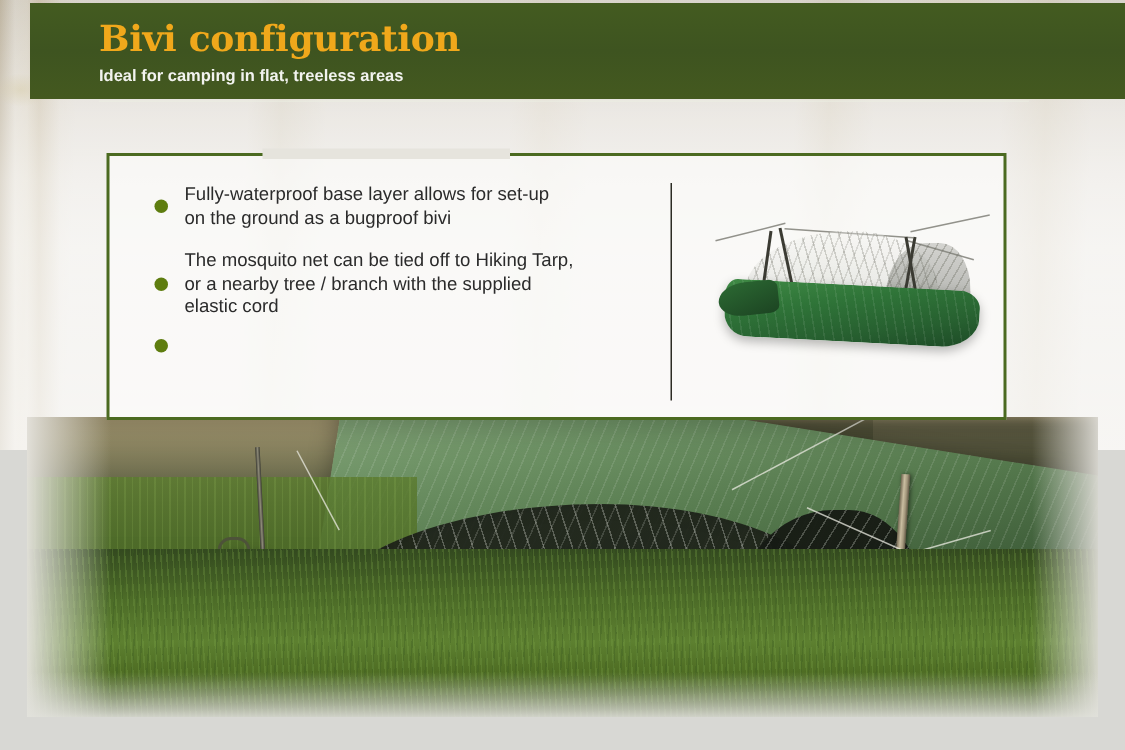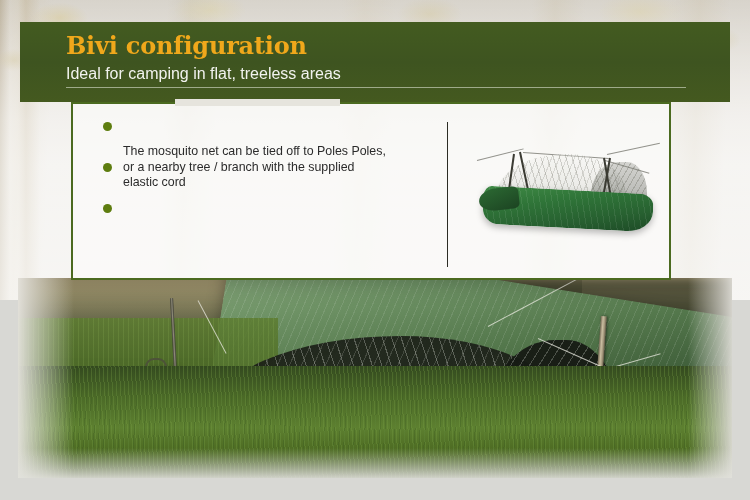--- a/index.html
+++ b/index.html
@@ -202,40 +202,41 @@
     background: linear-gradient(270deg, rgba(226,224,218,0.92), rgba(226,224,218,0));
   }
   .photo-fade-b {
     position: absolute; left: 0; bottom: 0; width: 714px; height: 30px;
     background: linear-gradient(0deg, rgba(226,226,220,0.9), rgba(226,226,220,0));
   }
 
   
   .header {
     position: absolute;
-    left: 20px; top: 22px;
-    width: 710px; height: 80px;
+    left: 20px; top: 2px;
+    width: 710px; height: 64px;
     background: linear-gradient(180deg, #435b20 0%, #3e5420 50%, #44591f 100%);
+    padding-left: 20px;
   }
   .header-title {
     position: absolute;
     left: 46px; top: 9px;
     color: #f0a81b;
     font-family: "DejaVu Serif", serif;
     font-size: 24px;
     font-weight: 700;
     letter-spacing: -0.2px;
     white-space: nowrap;
   }
   .header-sub {
     position: absolute;
     left: 46px; top: 43px;
     color: #f2f3ef;
-    font-size: 16px;
-    font-weight: 400;
+    font-size: 11px;
+    font-weight: 700;
     white-space: nowrap;
   }
   .header-rule {
     position: absolute;
     left: 46px; top: 65px;
     width: 620px; height: 1px;
     background: rgba(235,238,225,0.55);
   }
 
   
@@ -396,24 +397,26 @@
   <div class="header">
     <div class="header-title">Bivi configuration</div>
     <div class="header-sub">Ideal for camping in flat, treeless areas</div>
     <div class="header-rule"></div>
   </div>
 
   <div class="panel">
     <div class="bullets">
       <div class="bullet-row">
         <div class="bullet-dot"></div>
+        <div class="bullet-text">Fully-waterproof base layer allows for set-up
+on the ground as a bugproof bivi</div>
       </div>
       <div class="bullet-row">
         <div class="bullet-dot"></div>
-        <div class="bullet-text">The mosquito net can be tied off to Poles Poles,
+        <div class="bullet-text">The mosquito net can be tied off to Hiking Tarp,
 or a nearby tree / branch with the supplied
 elastic cord</div>
       </div>
       <div class="bullet-row">
         <div class="bullet-dot"></div>
       </div>
     </div>
 
     <div class="panel-divider"></div>
 

